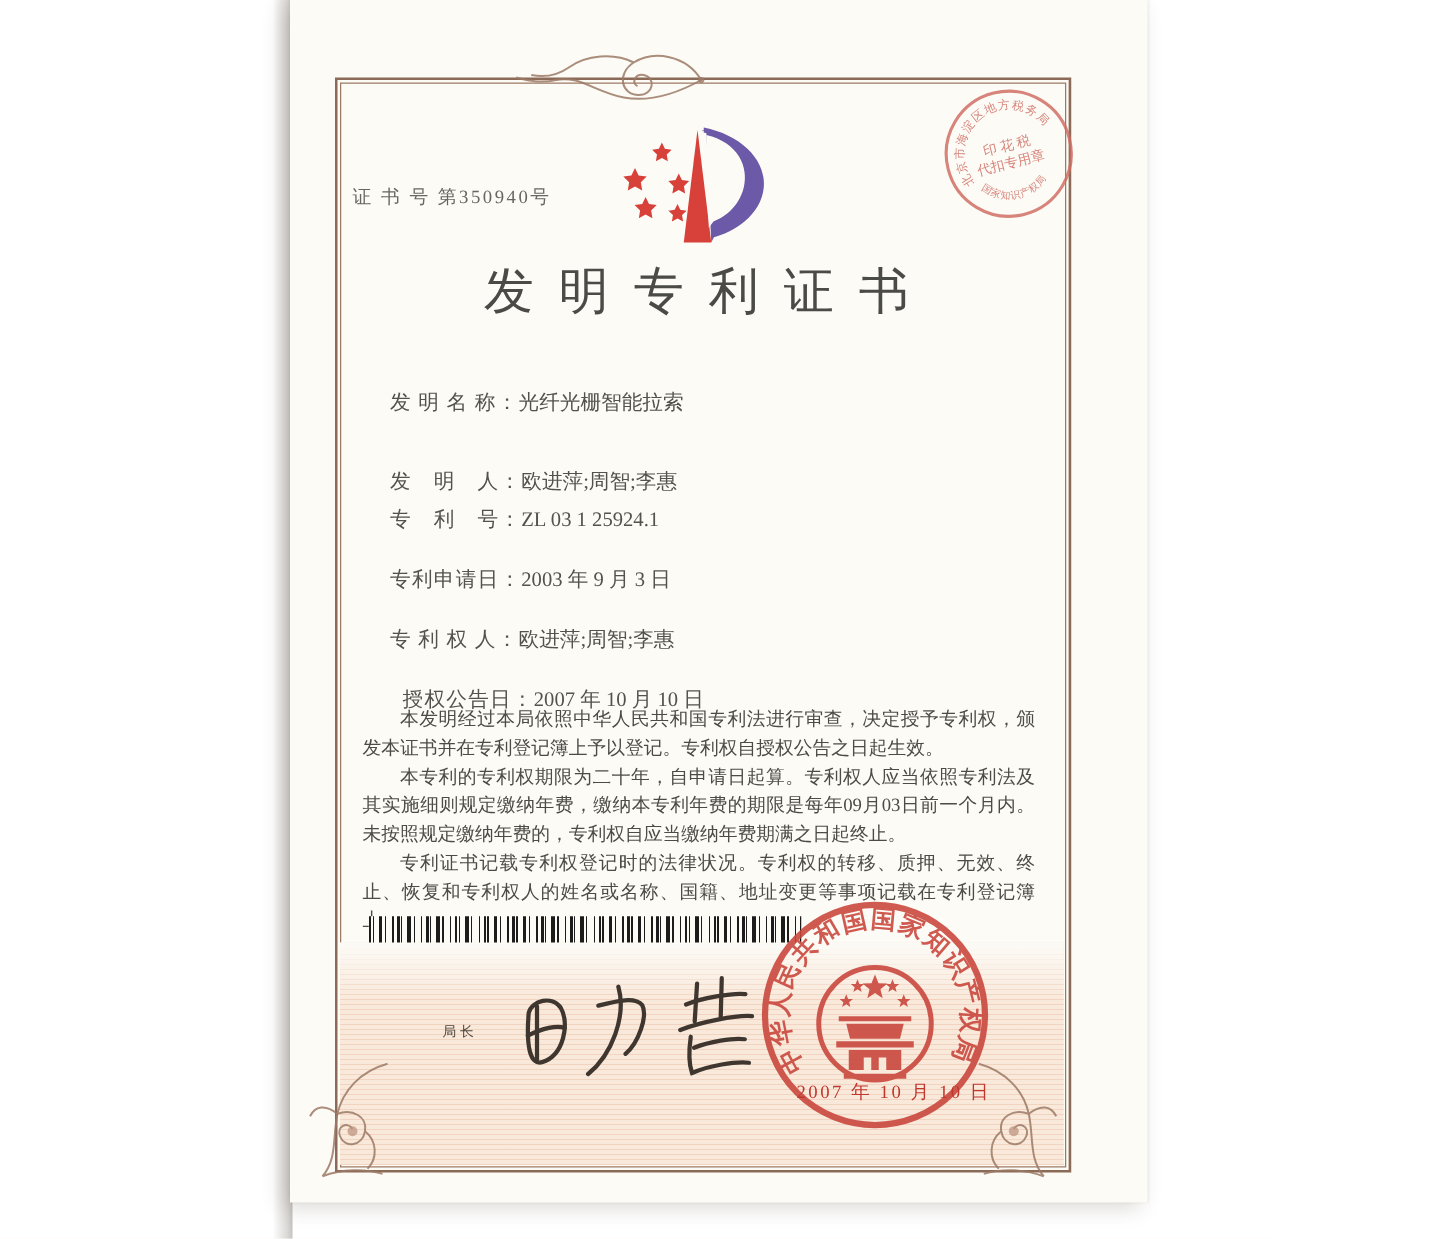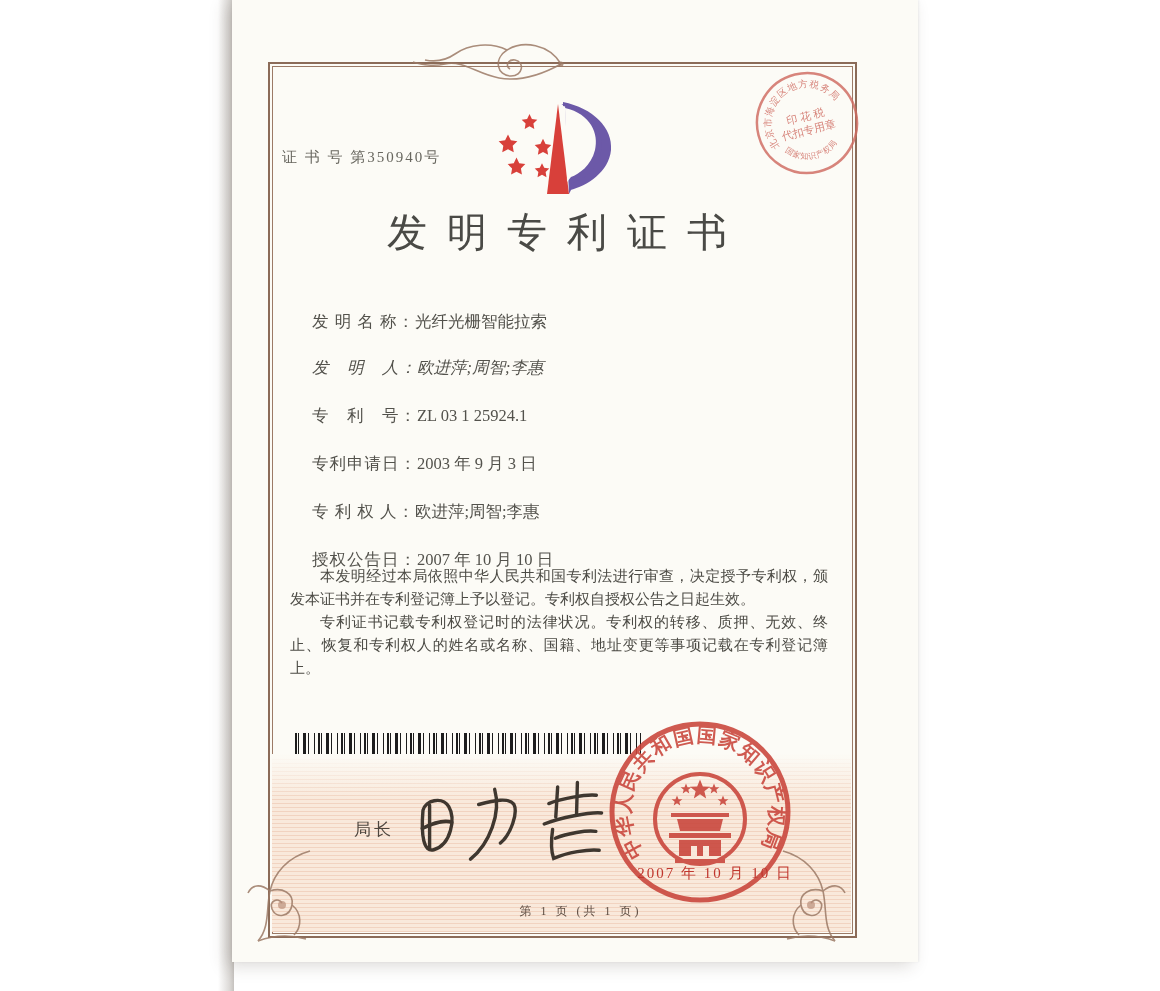--- a/index.html
+++ b/index.html
@@ -34,38 +34,38 @@
   .logo{position:absolute;left:263px;top:98px;}
   .stamp{position:absolute;left:520px;top:68px;opacity:.82;}
   .title{
     position:absolute;left:36px;top:205px;width:585px;text-align:center;
     font-size:40px;color:#4a4a46;letter-spacing:20px;padding-left:13px;box-sizing:border-box;
   }
   .fields{position:absolute;left:80px;top:0;width:500px;}
   .field-row{position:absolute;left:0;white-space:nowrap;font-size:16.5px;color:#53524c;}
   .field-row .lbl{letter-spacing:1px;}
   .field-row:nth-child(1){top:311px;}
-  .field-row:nth-child(2){top:357px;font-style:italic;}
+  .field-row:nth-child(2){top:374px;}
   .field-row:nth-child(3){top:405px;}
   .field-row:nth-child(4){top:453px;}
   .field-row:nth-child(5){top:501px;}
-  .field-row:nth-child(6){top:549px;}
+  .field-row:nth-child(6){top:549px;margin-left:10px;}
   .body-text{
     position:absolute;left:58px;top:565px;width:538px;font-size:15px;line-height:23px;
     color:#4c4b45;text-align:justify;
   }
   .body-text p{margin:0;text-indent:2em;}
   .barcode{
     position:absolute;left:63px;top:733px;width:346px;height:21px;
     background:repeating-linear-gradient(90deg,
       #1c1c1c 0 2px,#fcfbf6 2px 3px,#1c1c1c 3px 4px,#fcfbf6 4px 8px,
       #1c1c1c 8px 11px,#fcfbf6 11px 13px,#1c1c1c 13px 14px,#fcfbf6 14px 19px,
       #1c1c1c 19px 20px,#fcfbf6 20px 23px);
   }
-  .director{position:absolute;left:122px;top:818px;font-size:17px;color:#4e463e;letter-spacing:3px;}
+  .director{position:absolute;left:122px;top:818px;font-size:11px;color:#4e463e;letter-spacing:3px;}
   .signature{position:absolute;left:168px;top:772px;}
   .seal{position:absolute;left:373px;top:717px;opacity:.88;}
   .seal-date{
     position:absolute;left:373px;top:864px;width:220px;text-align:center;
     font-size:15px;color:#c0372e;letter-spacing:2px;
   }
   .footer{
     position:absolute;left:36px;top:903px;width:585px;text-align:center;
     font-size:12px;color:#5c4b40;letter-spacing:3px;padding-left:40px;box-sizing:border-box;
   }
@@ -157,20 +157,21 @@
     <div class="field-row"><span class="lbl">发 明 名 称：</span><span>光纤光栅智能拉索</span></div>
     <div class="field-row"><span class="lbl">发　明　人：</span><span>欧进萍;周智;李惠</span></div>
     <div class="field-row"><span class="lbl">专　利　号：</span><span>ZL 03 1 25924.1</span></div>
     <div class="field-row"><span class="lbl">专利申请日：</span><span>2003 年 9 月 3 日</span></div>
     <div class="field-row"><span class="lbl">专 利 权 人：</span><span>欧进萍;周智;李惠</span></div>
     <div class="field-row"><span class="lbl">授权公告日：</span><span>2007 年 10 月 10 日</span></div>
   </div>
 
   <div class="body-text">
     <p>本发明经过本局依照中华人民共和国专利法进行审查，决定授予专利权，颁发本证书并在专利登记簿上予以登记。专利权自授权公告之日起生效。</p>
+    <p>本专利的专利权期限为二十年，自申请日起算。专利权人应当依照专利法及其实施细则规定缴纳年费，缴纳本专利年费的期限是每年09月03日前一个月内。未按照规定缴纳年费的，专利权自应当缴纳年费期满之日起终止。</p>
     <p>专利证书记载专利权登记时的法律状况。专利权的转移、质押、无效、终止、恢复和专利权人的姓名或名称、国籍、地址变更等事项记载在专利登记簿上。</p>
   </div>
 
   <div class="barcode"></div>
 
   <div class="director">局长</div>
   <svg class="signature" width="230" height="100" viewBox="0 0 230 100" aria-label="田力普">
     <g stroke="#3f372f" stroke-width="3.4" fill="none" stroke-linecap="round" transform="rotate(-4 115 50)">
       <path d="M24,32 C20,58 22,74 32,72 C50,68 56,42 50,30 C44,19 27,22 24,32"></path>
       <path d="M31,27 L28,70"></path>
@@ -209,15 +210,14 @@
         <rect x="64" y="116" width="62" height="5"></rect>
         <path d="M74,123 h42 v16 h-42 Z"></path>
         <rect x="86" y="129" width="6" height="10" fill="#f9e9db"></rect>
         <rect x="98" y="129" width="6" height="10" fill="#f9e9db"></rect>
         <path d="M70,142 h50 v4 h-50 Z"></path>
       </g>
     </g>
   </svg>
   <div class="seal-date">2007 年 10 月 10 日</div>
 
-  <div class="footer">第 1 页 (共 1 页)</div>
 
 </div>
 
 </body></html>

